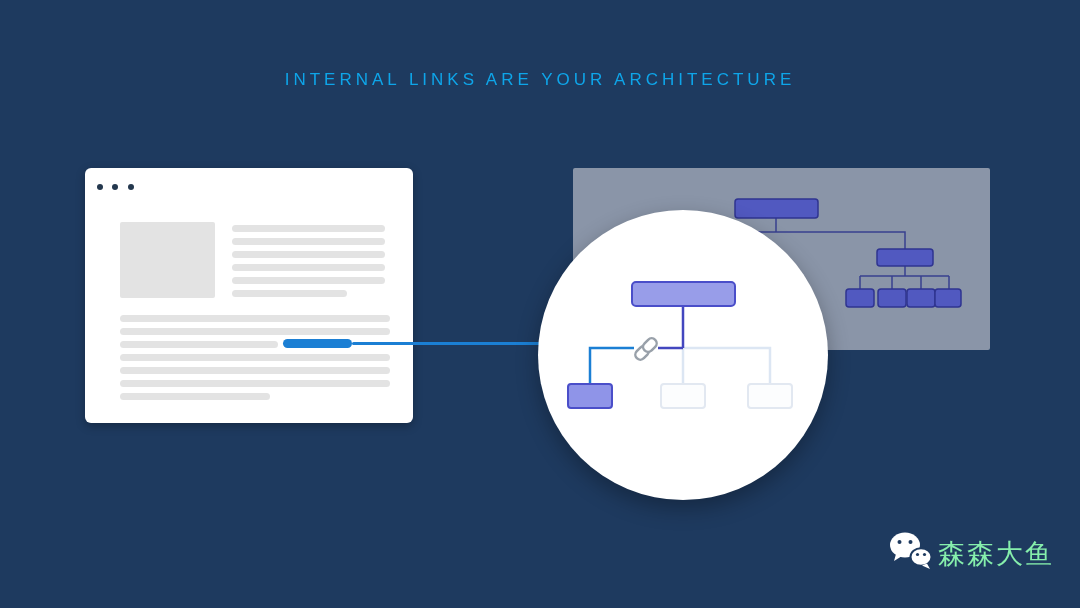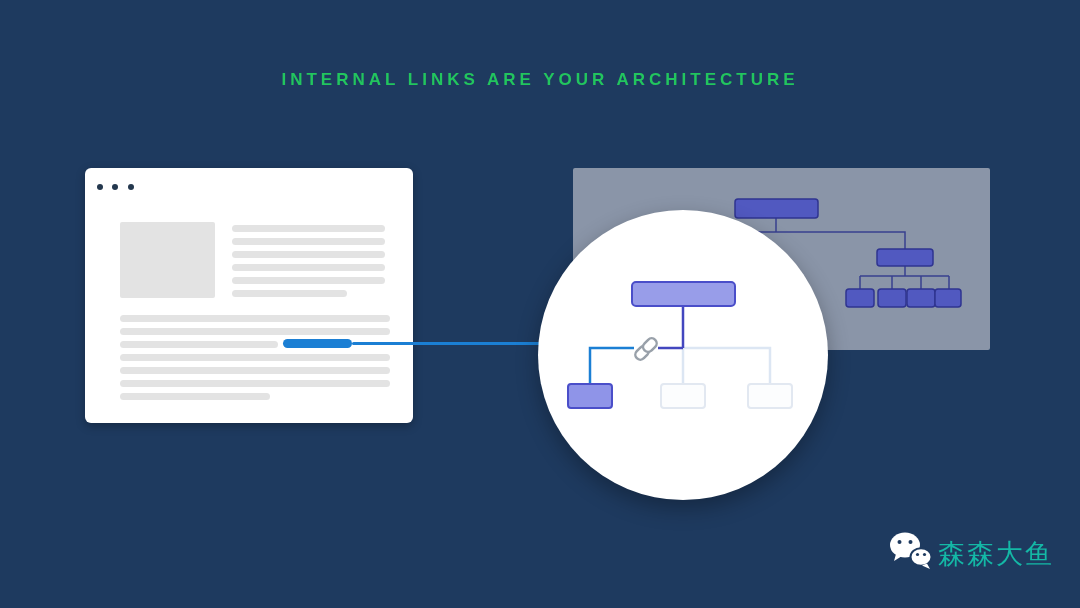--- a/index.html
+++ b/index.html
@@ -3,21 +3,21 @@
 <meta charset="utf-8">
 <style>
   html,body { margin:0; padding:0; background:#1e3a5f; }
   .slide {
     position:relative; width:1080px; height:608px; overflow:hidden;
     background:#1e3a5f; font-family:"Liberation Sans", sans-serif;
   }
   
   .title {
     position:absolute; top:70px; left:0; width:100%;
-    text-align:center; color:#22c55e; font-size:17px; font-weight:700;
+    text-align:center; color:#0ea5e9; font-size:17px; font-weight:400;
     letter-spacing:4px;
   }
   
   .panel {
     position:absolute; left:573px; top:168px; width:417px; height:182px;
     background:#8a95a8; border-radius:2px; z-index:1;
   }
   
   .browser {
     position:absolute; left:85px; top:168px; width:328px; height:255px;
@@ -47,21 +47,21 @@
   }
   
   .magnifier {
     position:absolute; left:538px; top:210px; width:290px; height:290px;
     border-radius:50%; background:#ffffff; z-index:3; overflow:hidden;
     box-shadow:0 8px 22px rgba(0,0,0,0.30);
   }
   
   .watermark { position:absolute; left:888px; top:530px; z-index:4; }
   .wm-text {
-    position:absolute; left:50px; top:6px; color:#14b8a6; font-size:27px;
+    position:absolute; left:50px; top:6px; color:#86efac; font-size:27px;
     letter-spacing:2px; white-space:nowrap;
     font-family:"DejaVu Sans","Liberation Sans",sans-serif;
   }
 </style>
 </head>
 <body>
 
 <div class="slide">
 
   <div class="title">INTERNAL LINKS ARE YOUR ARCHITECTURE</div>

